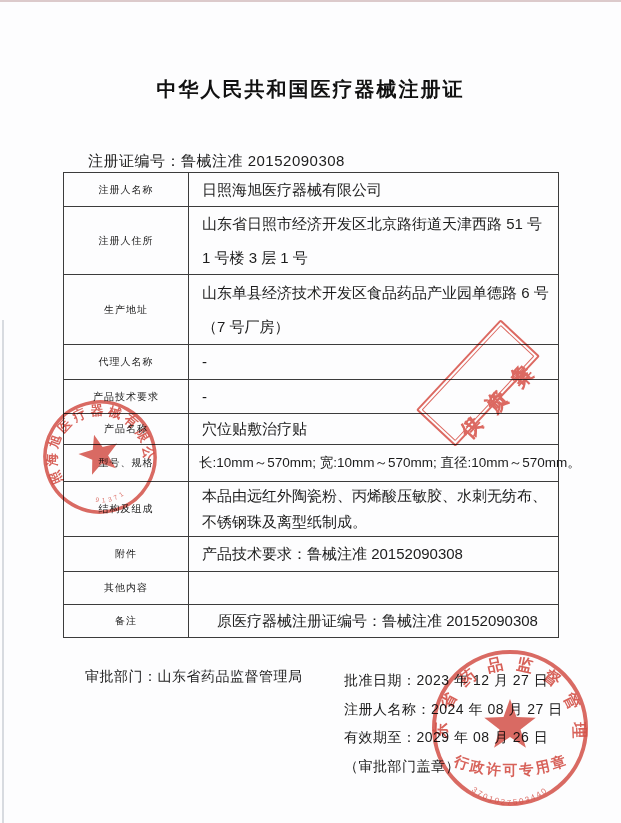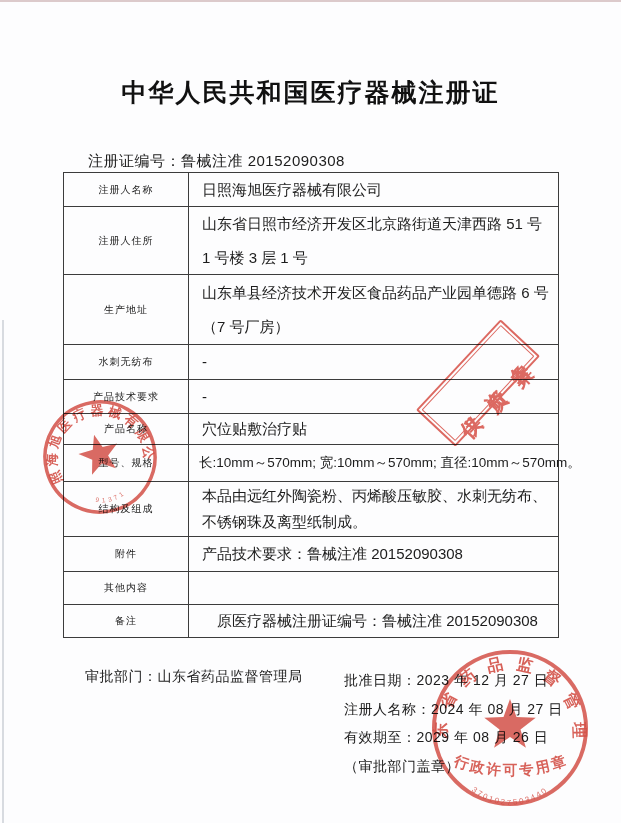--- a/index.html
+++ b/index.html
@@ -6,21 +6,21 @@
   body{
     width:621px;height:823px;position:relative;overflow:hidden;
     background:#fdfdfe;color:#1c1c1c;
     font-family:"Liberation Sans","DejaVu Sans",sans-serif;
   }
   .edge-top{position:absolute;top:0;left:0;right:0;height:2px;background:#dccacb}
   .edge-left{position:absolute;left:2px;top:320px;bottom:0;width:2px;background:#c5c9d0;opacity:.65}
 
   .doc-title{
     position:absolute;top:76px;left:0;width:621px;text-align:center;
-    font-size:25px;font-weight:bold;letter-spacing:2px;color:#111;
+    font-size:20px;font-weight:bold;letter-spacing:2px;color:#111;
   }
   .cert-line{position:absolute;left:88px;top:152px;font-size:15px;letter-spacing:.5px}
 
   .reg-table{
     position:absolute;left:63px;top:172px;width:494px;
     border:1.5px solid #3c3c3c;background:transparent;
   }
   .t-row{display:flex;border-bottom:1px solid #3c3c3c;box-sizing:border-box}
   .t-row:last-child{border-bottom:none}
   .t-label{
@@ -85,21 +85,21 @@
     </div>
     <div class="t-row r2">
       <div class="t-label">注册人住所</div>
       <div class="t-value">山东省日照市经济开发区北京路街道天津西路 51 号 1 号楼 3 层 1 号</div>
     </div>
     <div class="t-row r3">
       <div class="t-label">生产地址</div>
       <div class="t-value">山东单县经济技术开发区食品药品产业园单德路 6 号（7 号厂房）</div>
     </div>
     <div class="t-row r4">
-      <div class="t-label">水刺无纺布</div>
+      <div class="t-label">代理人名称</div>
       <div class="t-value">-</div>
     </div>
     <div class="t-row r5">
       <div class="t-label">产品技术要求</div>
       <div class="t-value">-</div>
     </div>
     <div class="t-row r6">
       <div class="t-label">产品名称</div>
       <div class="t-value">穴位贴敷治疗贴</div>
     </div>

